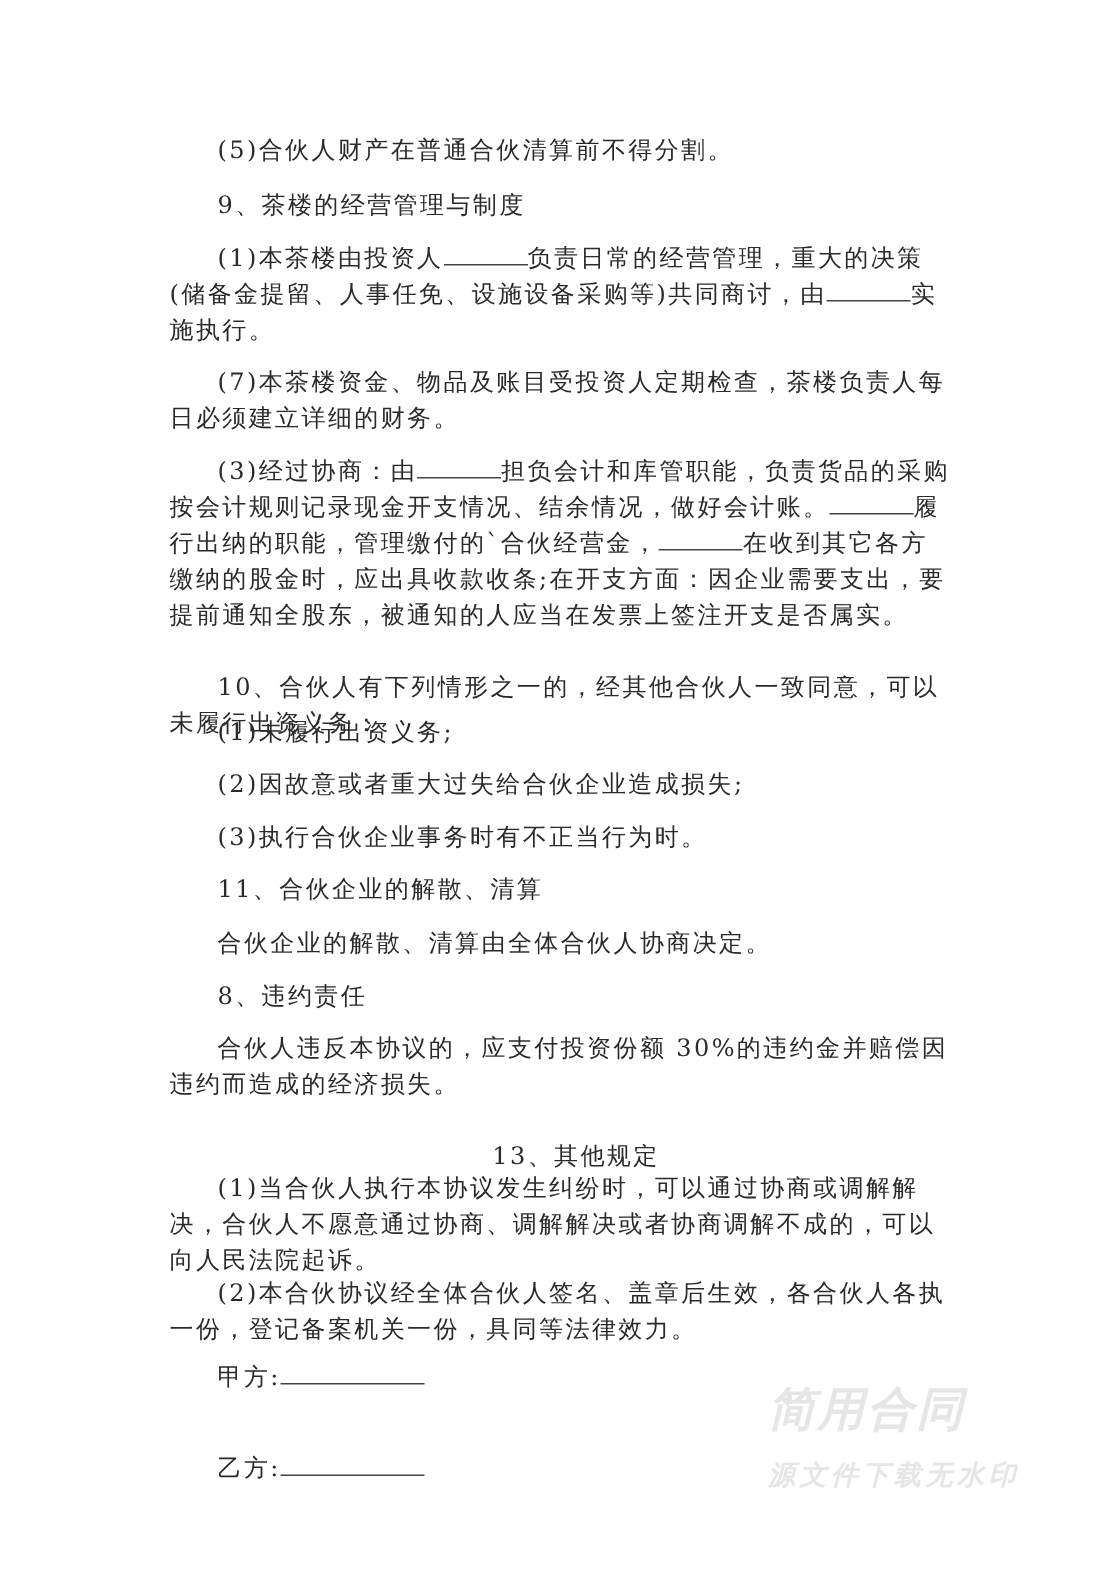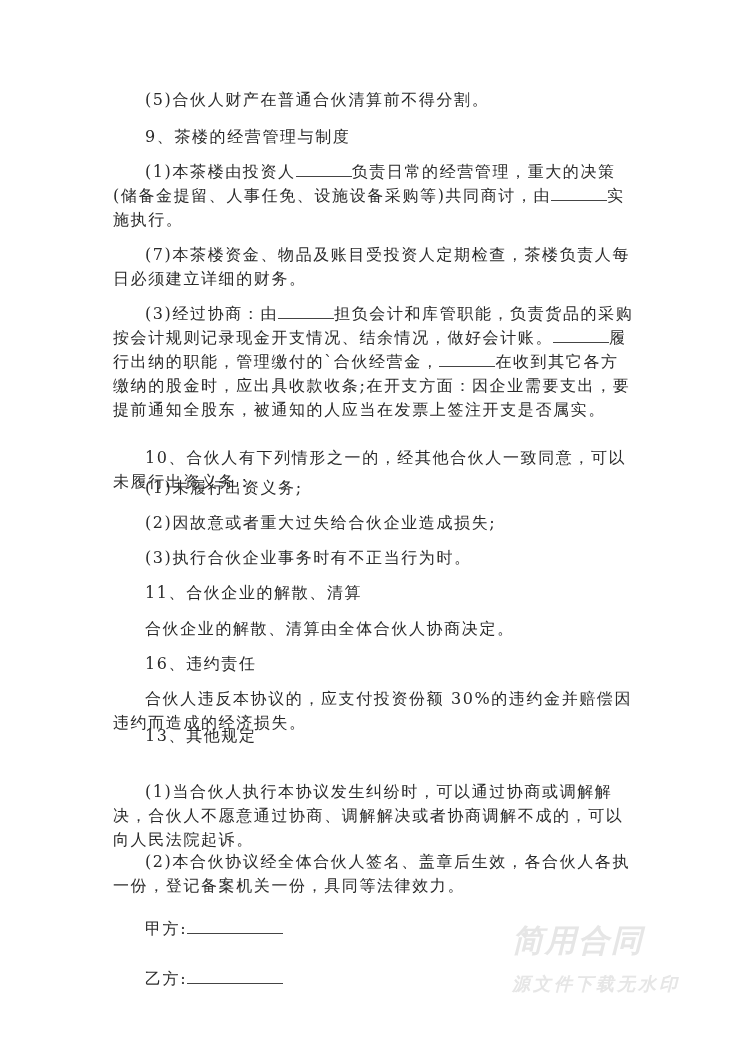--- a/index.html
+++ b/index.html
@@ -116,44 +116,44 @@
 
   <div class="para" style="top:581px;">
     <span class="line indent">11、合伙企业的解散、清算</span>
   </div>
 
   <div class="para" style="top:617px;">
     <span class="line indent">合伙企业的解散、清算由全体合伙人协商决定。</span>
   </div>
 
   <div class="para" style="top:652px;">
-    <span class="line indent">16、违约责任</span>
+    <span class="line indent">8、违约责任</span>
   </div>
 
   <div class="para" style="top:687px;">
     <span class="line indent">合伙人违反本协议的，应支付投资份额 30%的违约金并赔偿因</span>
     <span class="line">违约而造成的经济损失。</span>
   </div>
 
-  <div class="para" style="top:724px;">
+  <div class="para" style="top:759px;text-align:center;">
     <span class="line indent">13、其他规定</span>
   </div>
 
   <div class="para" style="top:780px;">
     <span class="line indent">(1)当合伙人执行本协议发生纠纷时，可以通过协商或调解解</span>
     <span class="line">决，合伙人不愿意通过协商、调解解决或者协商调解不成的，可以</span>
     <span class="line">向人民法院起诉。</span>
   </div>
 
   <div class="para" style="top:850px;">
     <span class="line indent">(2)本合伙协议经全体合伙人签名、盖章后生效，各合伙人各执</span>
     <span class="line">一份，登记备案机关一份，具同等法律效力。</span>
   </div>
 
-  <div class="sig" style="top:906px;margin-top:11px;">
+  <div class="sig" style="top:906px;">
     <span>甲方:</span><span class="blank w96"></span>
   </div>
 
   <div class="sig" style="top:967px;">
     <span>乙方:</span><span class="blank w96"></span>
   </div>
 
   <div class="watermark">
     <div class="wm-main">简用合同</div>
     <div class="wm-sub">源文件下载无水印</div>

